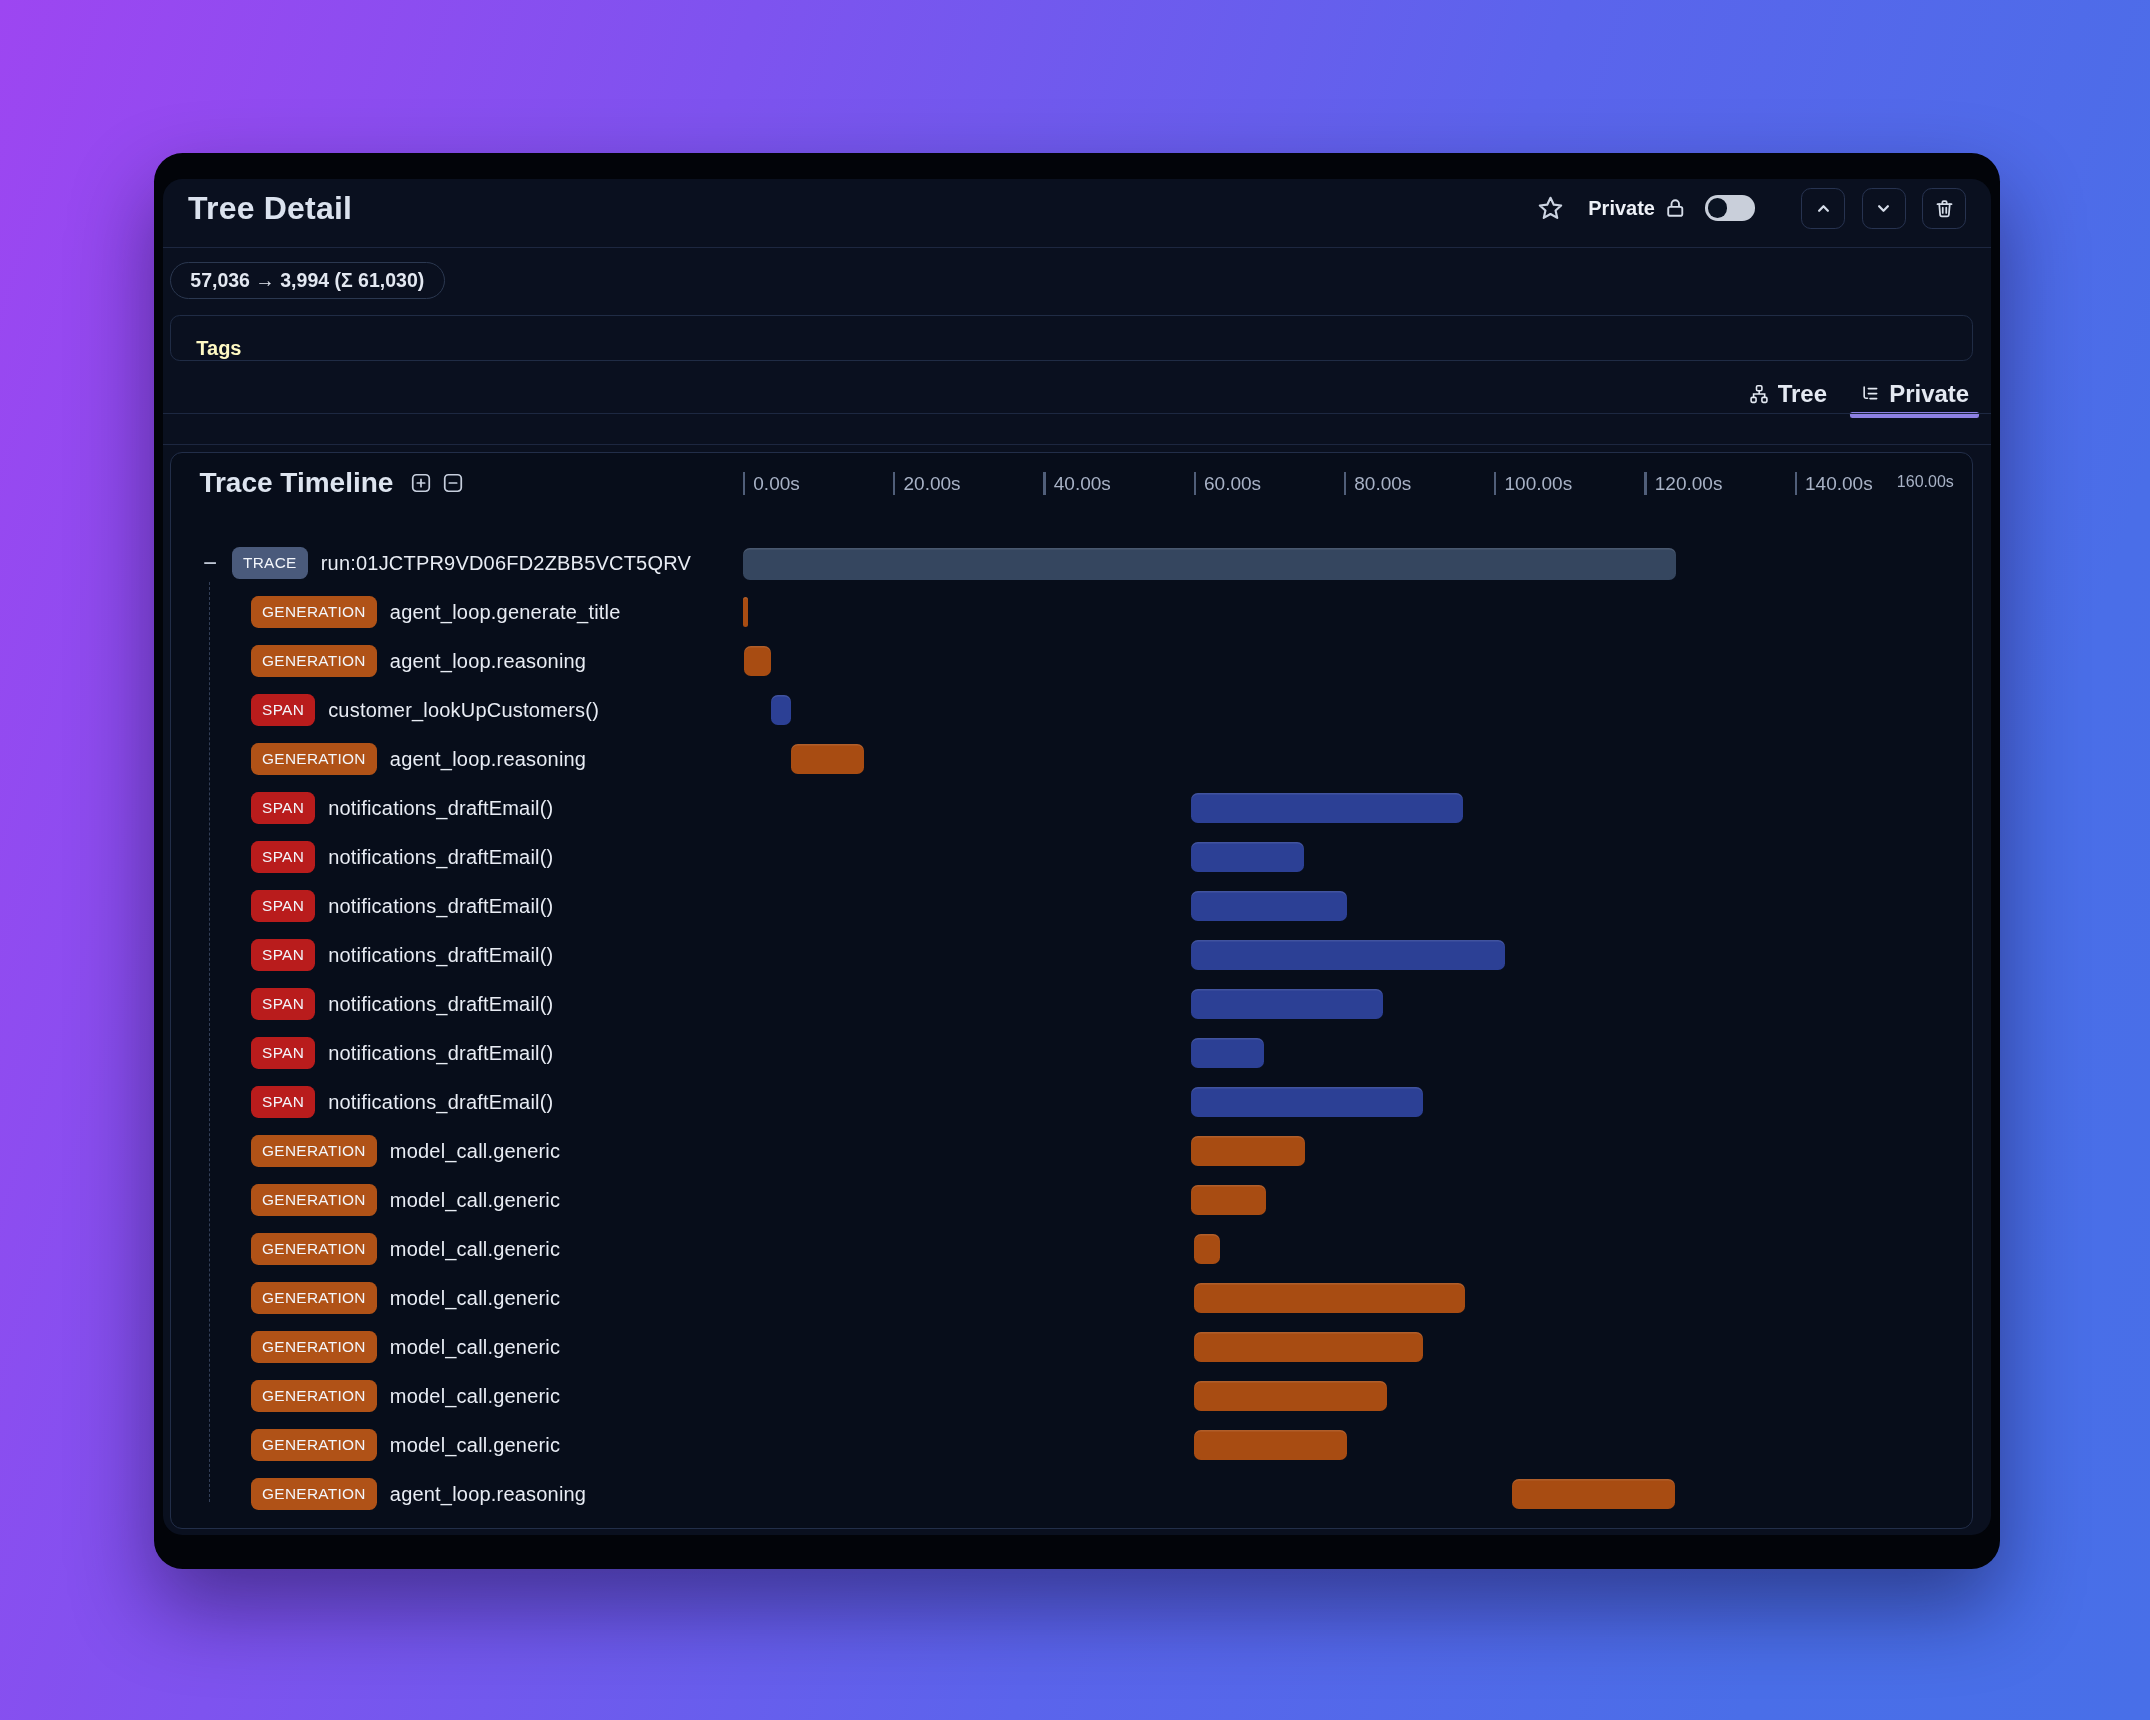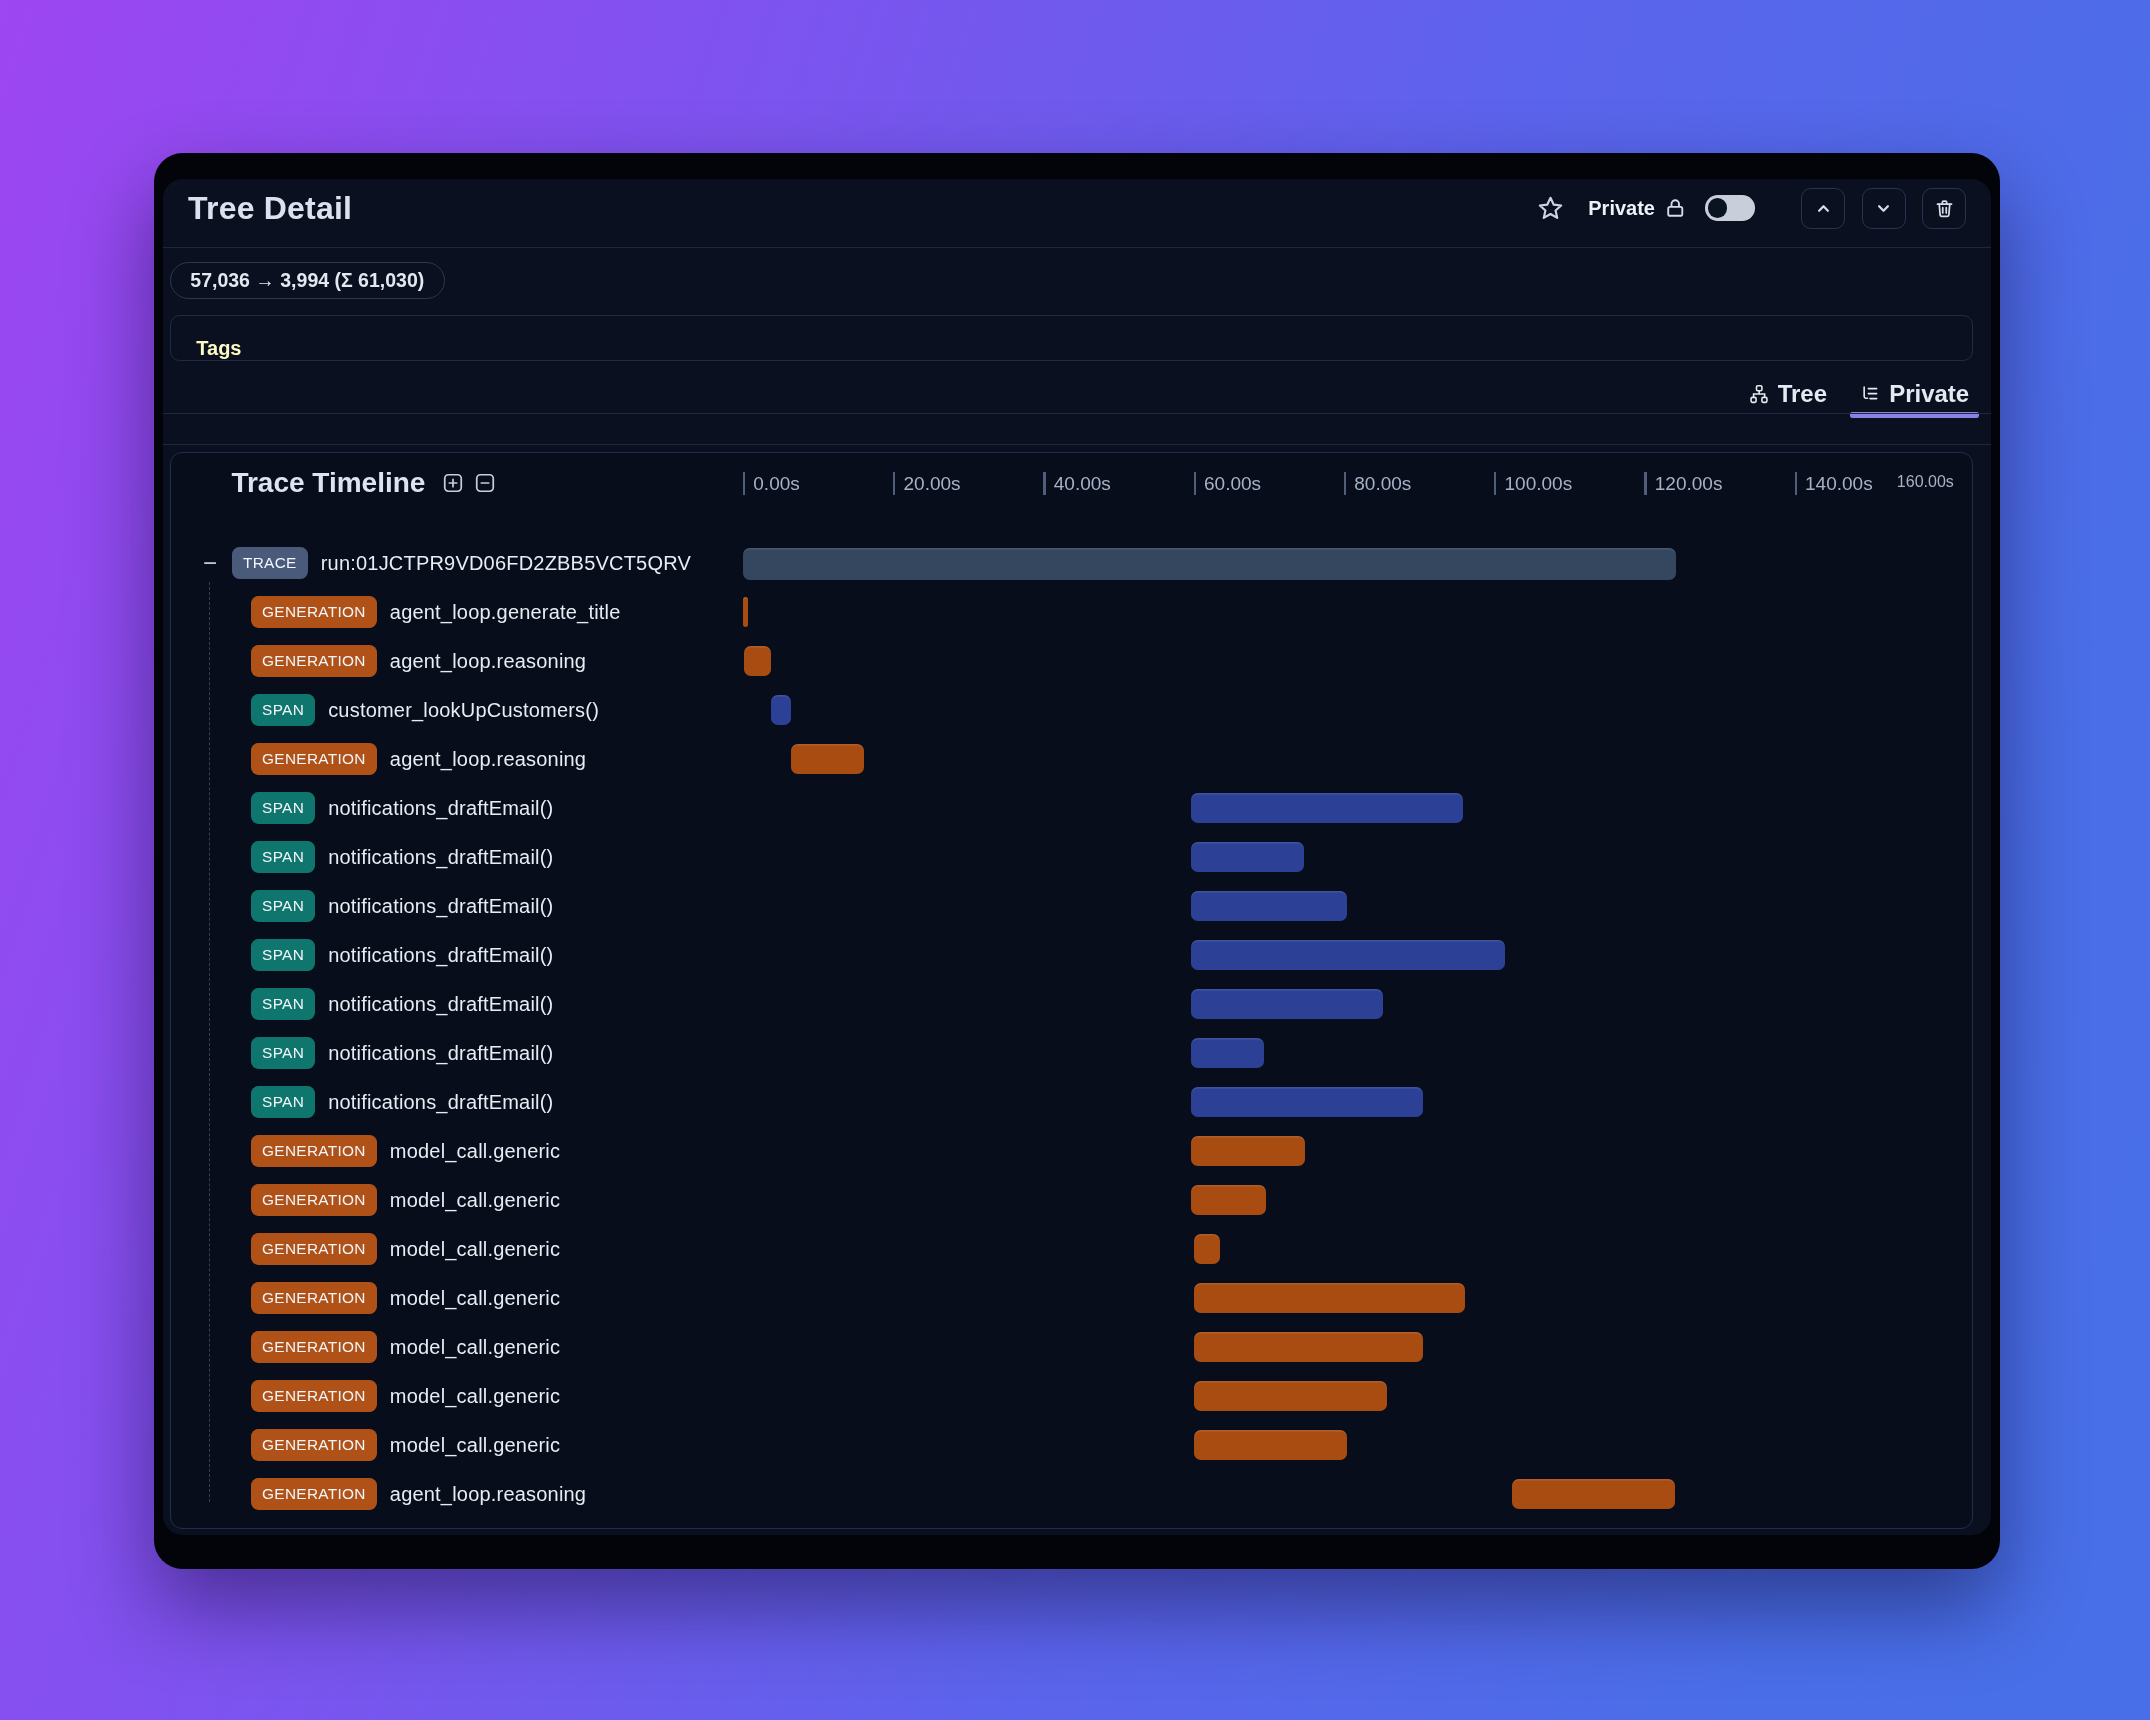--- a/index.html
+++ b/index.html
@@ -48,39 +48,39 @@
   .tabs{position:absolute;top:194px;right:12px;height:42px;display:flex;align-items:center;}
   .tab{display:flex;align-items:center;gap:9px;font-size:24px;font-weight:600;color:#e4e9f2;
        padding:0 9.8px;height:42px;position:relative;cursor:pointer;}
   .tab + .tab{margin-left:13.5px;}
   .tab.active::after{content:"";position:absolute;left:0;right:0;bottom:-3px;height:6px;border-radius:2.3px;background:#8d80e3;}
   
   .card{
     position:absolute;top:273px;left:6.8px;right:18px;height:1075px;
     border:1.5px solid #222e49;border-radius:12px;background:#070d1a;overflow:hidden;
   }
-  .card-title-row{position:absolute;top:12px;left:28.6px;height:36px;display:flex;align-items:center;gap:16.5px;margin-left:32px;}
+  .card-title-row{position:absolute;top:12px;left:28.6px;height:36px;display:flex;align-items:center;gap:16.5px;}
   .card-title{font-size:28px;font-weight:700;color:#dde4ef;}
   .sq-btn{background:none;border:none;padding:0;cursor:pointer;display:flex;}
   .axis{position:absolute;top:18px;left:572px;width:1202px;height:30px;}
   .axis .tick{position:absolute;top:1.5px;width:2.3px;height:22.5px;background:#505e79;}
   .axis .tick-label{position:absolute;top:2.3px;font-size:19px;color:#a8b2c6;white-space:nowrap;}
   .axis .end-label{position:absolute;right:-9px;top:2.3px;font-size:16px;color:#a8b2c6;white-space:nowrap;text-align:right;}
   .rows{position:absolute;top:86px;left:0;right:0;bottom:0;}
   .guide{position:absolute;left:38px;top:129px;height:920px;border-left:1.5px dashed #333f58;}
   .trow{position:relative;height:49px;}
   .trow-label{position:absolute;left:0;top:0;bottom:0;display:flex;align-items:center;}
   .trow-label.root{padding-left:28.6px;}
   .trow-label.child{padding-left:80px;}
   .collapse{width:21px;margin-right:11.3px;font-size:24px;color:#c7cfdd;line-height:1;text-align:center;cursor:pointer;}
   .badge{height:32px;border-radius:7.5px;display:inline-flex;align-items:center;padding:0 11.3px;
          font-size:15.4px;font-weight:400;letter-spacing:0.3px;color:#f3f6fb;}
   .badge.trace{background:#4a5a7b;}
   .badge.generation{background:#b05217;}
-  .badge.span{background:#0f766e;}
+  .badge.span{background:#b91c1c;}
   .rname{margin-left:12.8px;font-size:20px;color:#e8ecf4;letter-spacing:0.2px;white-space:nowrap;}
   .trow-track{position:absolute;left:572px;top:0;width:1202px;height:100%;}
   .bar{position:absolute;top:9.6px;height:30px;border-radius:6.8px;min-width:4.5px;cursor:pointer;
        box-shadow:inset 0 1.5px 0 rgba(255,255,255,.10);}
   .bar.trace{background:#35465f;height:32px;top:9px;}
   .bar.generation{background:#a84c12;}
   .bar.span{background:#2c4095;}
 </style>
 </head>
 <body>

